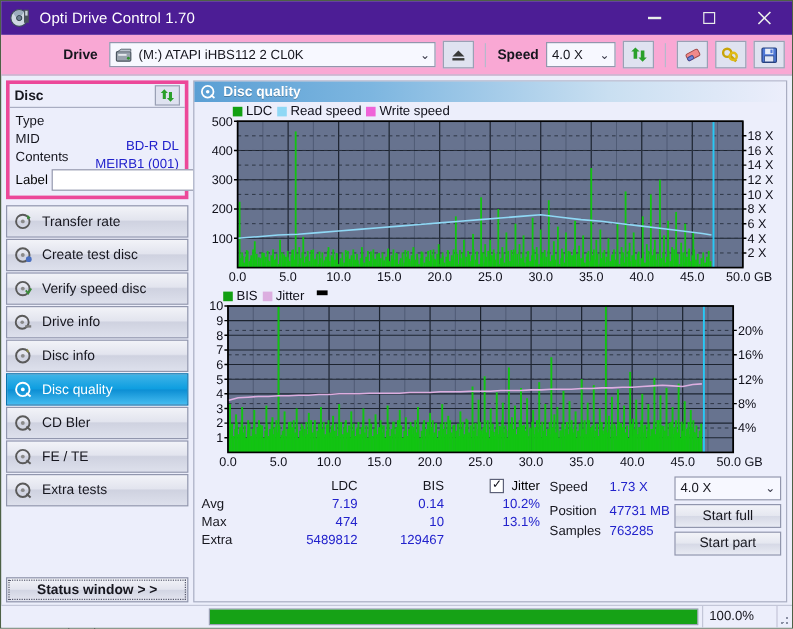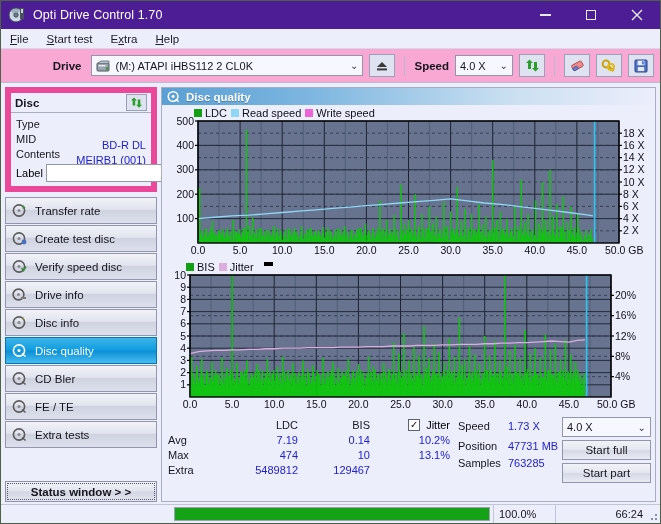--- a/index.html
+++ b/index.html
@@ -67,21 +67,21 @@
     display:flex; align-items:center; justify-content:center;
     position:relative;
   }
   .tb-sep { width:1px; height:20px; background:#b6b9cc; margin:0 3px; }
   
   .body-split { display:flex; flex:1 1 auto; min-height:0; padding:4px 4px 0 4px; gap:4px; }
   .left-col { width:152px; display:flex; flex-direction:column; flex:0 0 152px; }
   .right-col { flex:1 1 auto; display:flex; flex-direction:column; min-width:0; }
   
   .disc-group {
-    border:6px solid #ec4899; background:#eceefb;
+    border:3px solid #ec4899; background:#eceefb;
   }
   .group-head {
     height:20px; display:flex; align-items:center; padding:0 4px;
     border-bottom:1px solid #a9adc2;
   }
   .group-head .ttl { font-weight:bold; font-size:11.5px; color:#16161e; }
   .mini-btn {
     margin-left:auto; width:21px; height:17px; border:1px solid #9aa0b5;
     background:#dfe2f0; display:flex; align-items:center; justify-content:center;
   }
@@ -212,26 +212,20 @@
           <span class="sq"></span>
         </div>
       <div class="win-btn">
         <svg width="12" height="12" viewBox="0 0 12 12">
             <path d="M1 1 L11 11 M11 1 L1 11" stroke="#e8ecea" stroke-width="1.4"></path>
           </svg>
       </div>
     </div>
   </div>
 
-  <div class="menubar">
-    <span class="menu-item"><u>F</u>ile</span>
-    <span class="menu-item"><u>S</u>tart test</span>
-    <span class="menu-item">E<u>x</u>tra</span>
-    <span class="menu-item"><u>H</u>elp</span>
-  </div>
 
   <div class="toolbar">
     <span class="lbl-bold" style="margin-left:6px;margin-right:4px;">Drive</span>
     <div class="combo drive-combo">
       <span style="margin-right:5px;display:inline-flex;">
         <svg width="14" height="12" viewBox="0 0 14 12">
           <rect x="1" y="3" width="12" height="8" rx="1" fill="#9aa3ae" stroke="#4a545f"></rect>
           <rect x="2.5" y="5" width="7" height="1.5" fill="#e6eaee"></rect>
           <circle cx="11" cy="8.5" r="1.2" fill="#2f8f2f"></circle>
           <path d="M2 3 L5 1 L13 1 L13 3" fill="#b9c2cc" stroke="#4a545f" stroke-width=".7"></path>
@@ -1526,17 +1520,16 @@
   </div>
 
   <div class="statusbar">
     <div class="sb-cell sb-text">Test completed</div>
     <div class="sb-cell sb-prog">
       <div class="progress">
           <i id="progfill" style="width: 100%;"></i>
         </div>
     </div>
     <div class="sb-cell sb-pct">100.0%</div>
-    <div class="sb-cell sb-time">66:24</div>
     <div class="grip"></div>
   </div>
 
 </div>
 
 </body></html>

